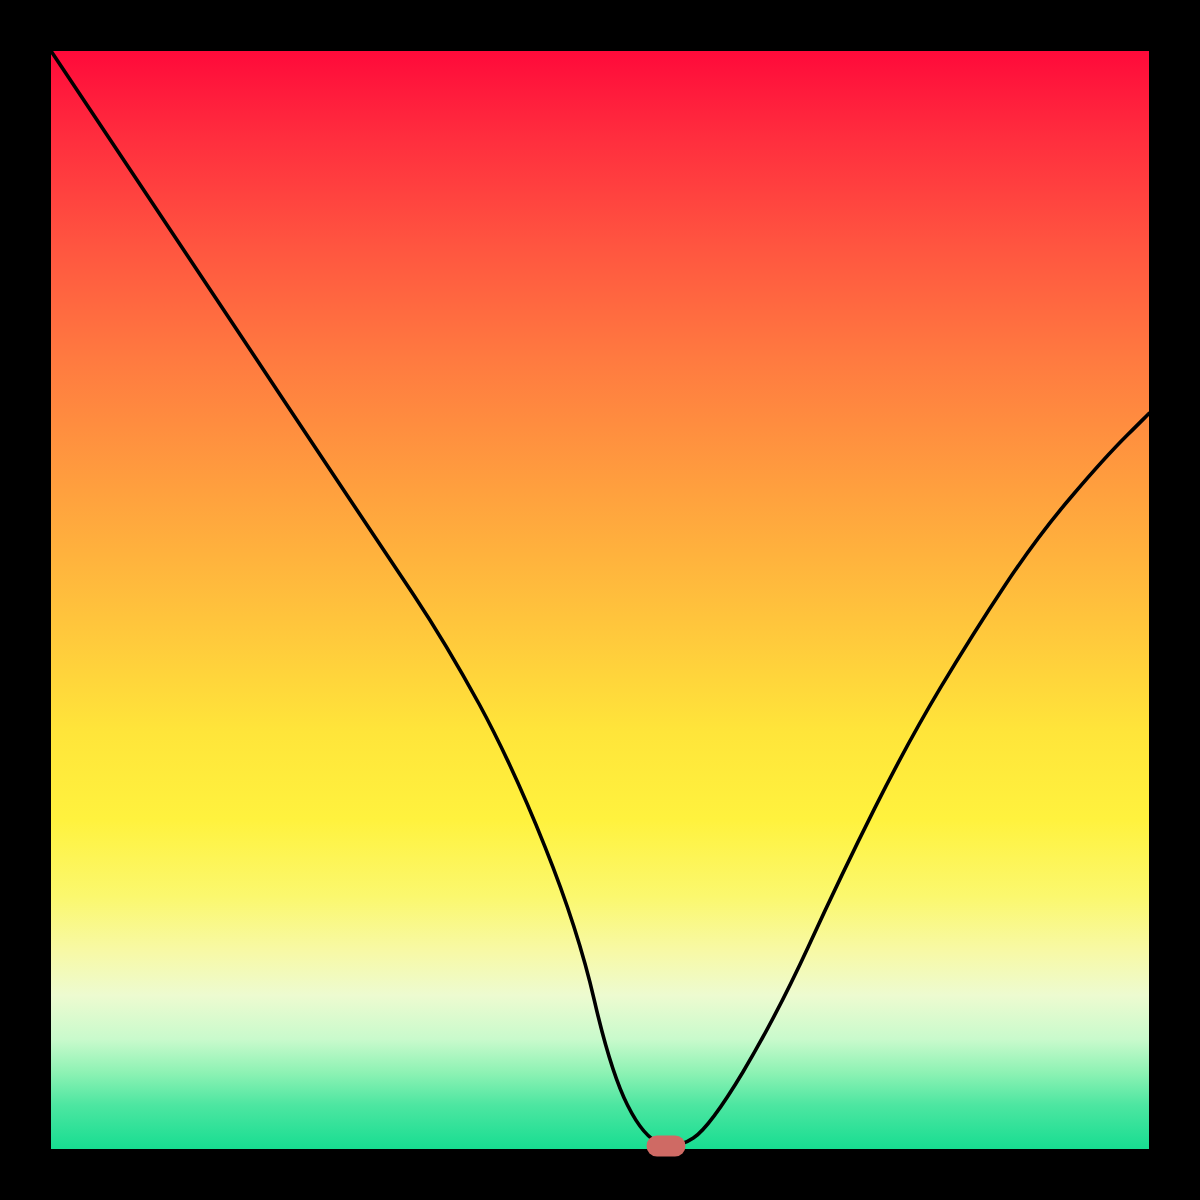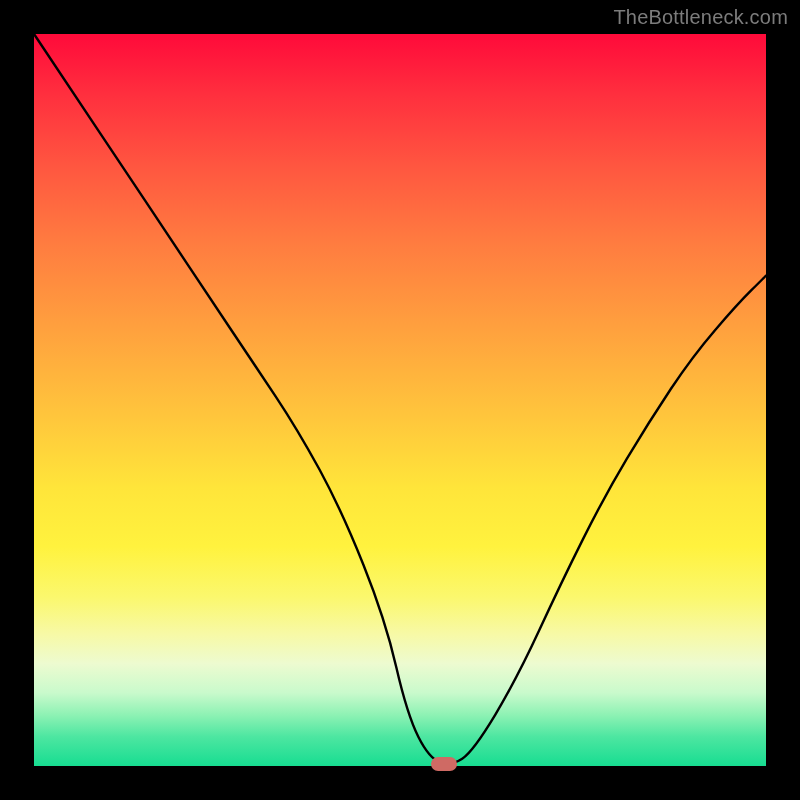--- a/index.html
+++ b/index.html
@@ -67,21 +67,20 @@
     background: #cf6a64;
     border-radius: 8px;
     transform: translate(-50%, -50%);
   }
 </style>
 </head>
 <body>
 
 <div class="frame">
 
-  <div class="watermark">TheBottleneck.com</div>
 
   <div class="plot-area">
 
     <svg class="curve-layer" viewBox="0 0 732 732" preserveAspectRatio="none">
       <path fill="none" stroke="#000000" stroke-width="2.4" stroke-linecap="round" stroke-linejoin="round" d="M 0.0 0.0 Q 43.9 65.9 65.9 98.8 Q 87.8 131.8 109.8 164.7 Q 131.8 197.6 153.7 230.6 Q 175.7 263.5 197.6 296.5 Q 219.6 329.4 241.6 362.3 Q 263.5 395.3 285.5 435.5 Q 307.4 475.8 329.4 530.7 Q 351.4 585.6 362.3 633.2 Q 373.3 680.8 384.3 702.7 Q 395.3 724.7 406.3 728.3 Q 417.2 732.0 428.2 724.7 Q 439.2 717.4 461.2 680.8 Q 483.1 644.2 505.1 596.6 Q 527.0 549.0 549.0 505.1 Q 571.0 461.2 592.9 424.6 Q 614.9 388.0 636.8 355.0 Q 658.8 322.1 680.8 296.5 Q 702.7 270.8 717.4 256.2 T 732.0 241.6"></path>
     </svg>
 
     <div class="marker" style="left: 409.92px; top: 730px; background: rgb(207, 106, 100);"></div>
   </div>
 </div>

